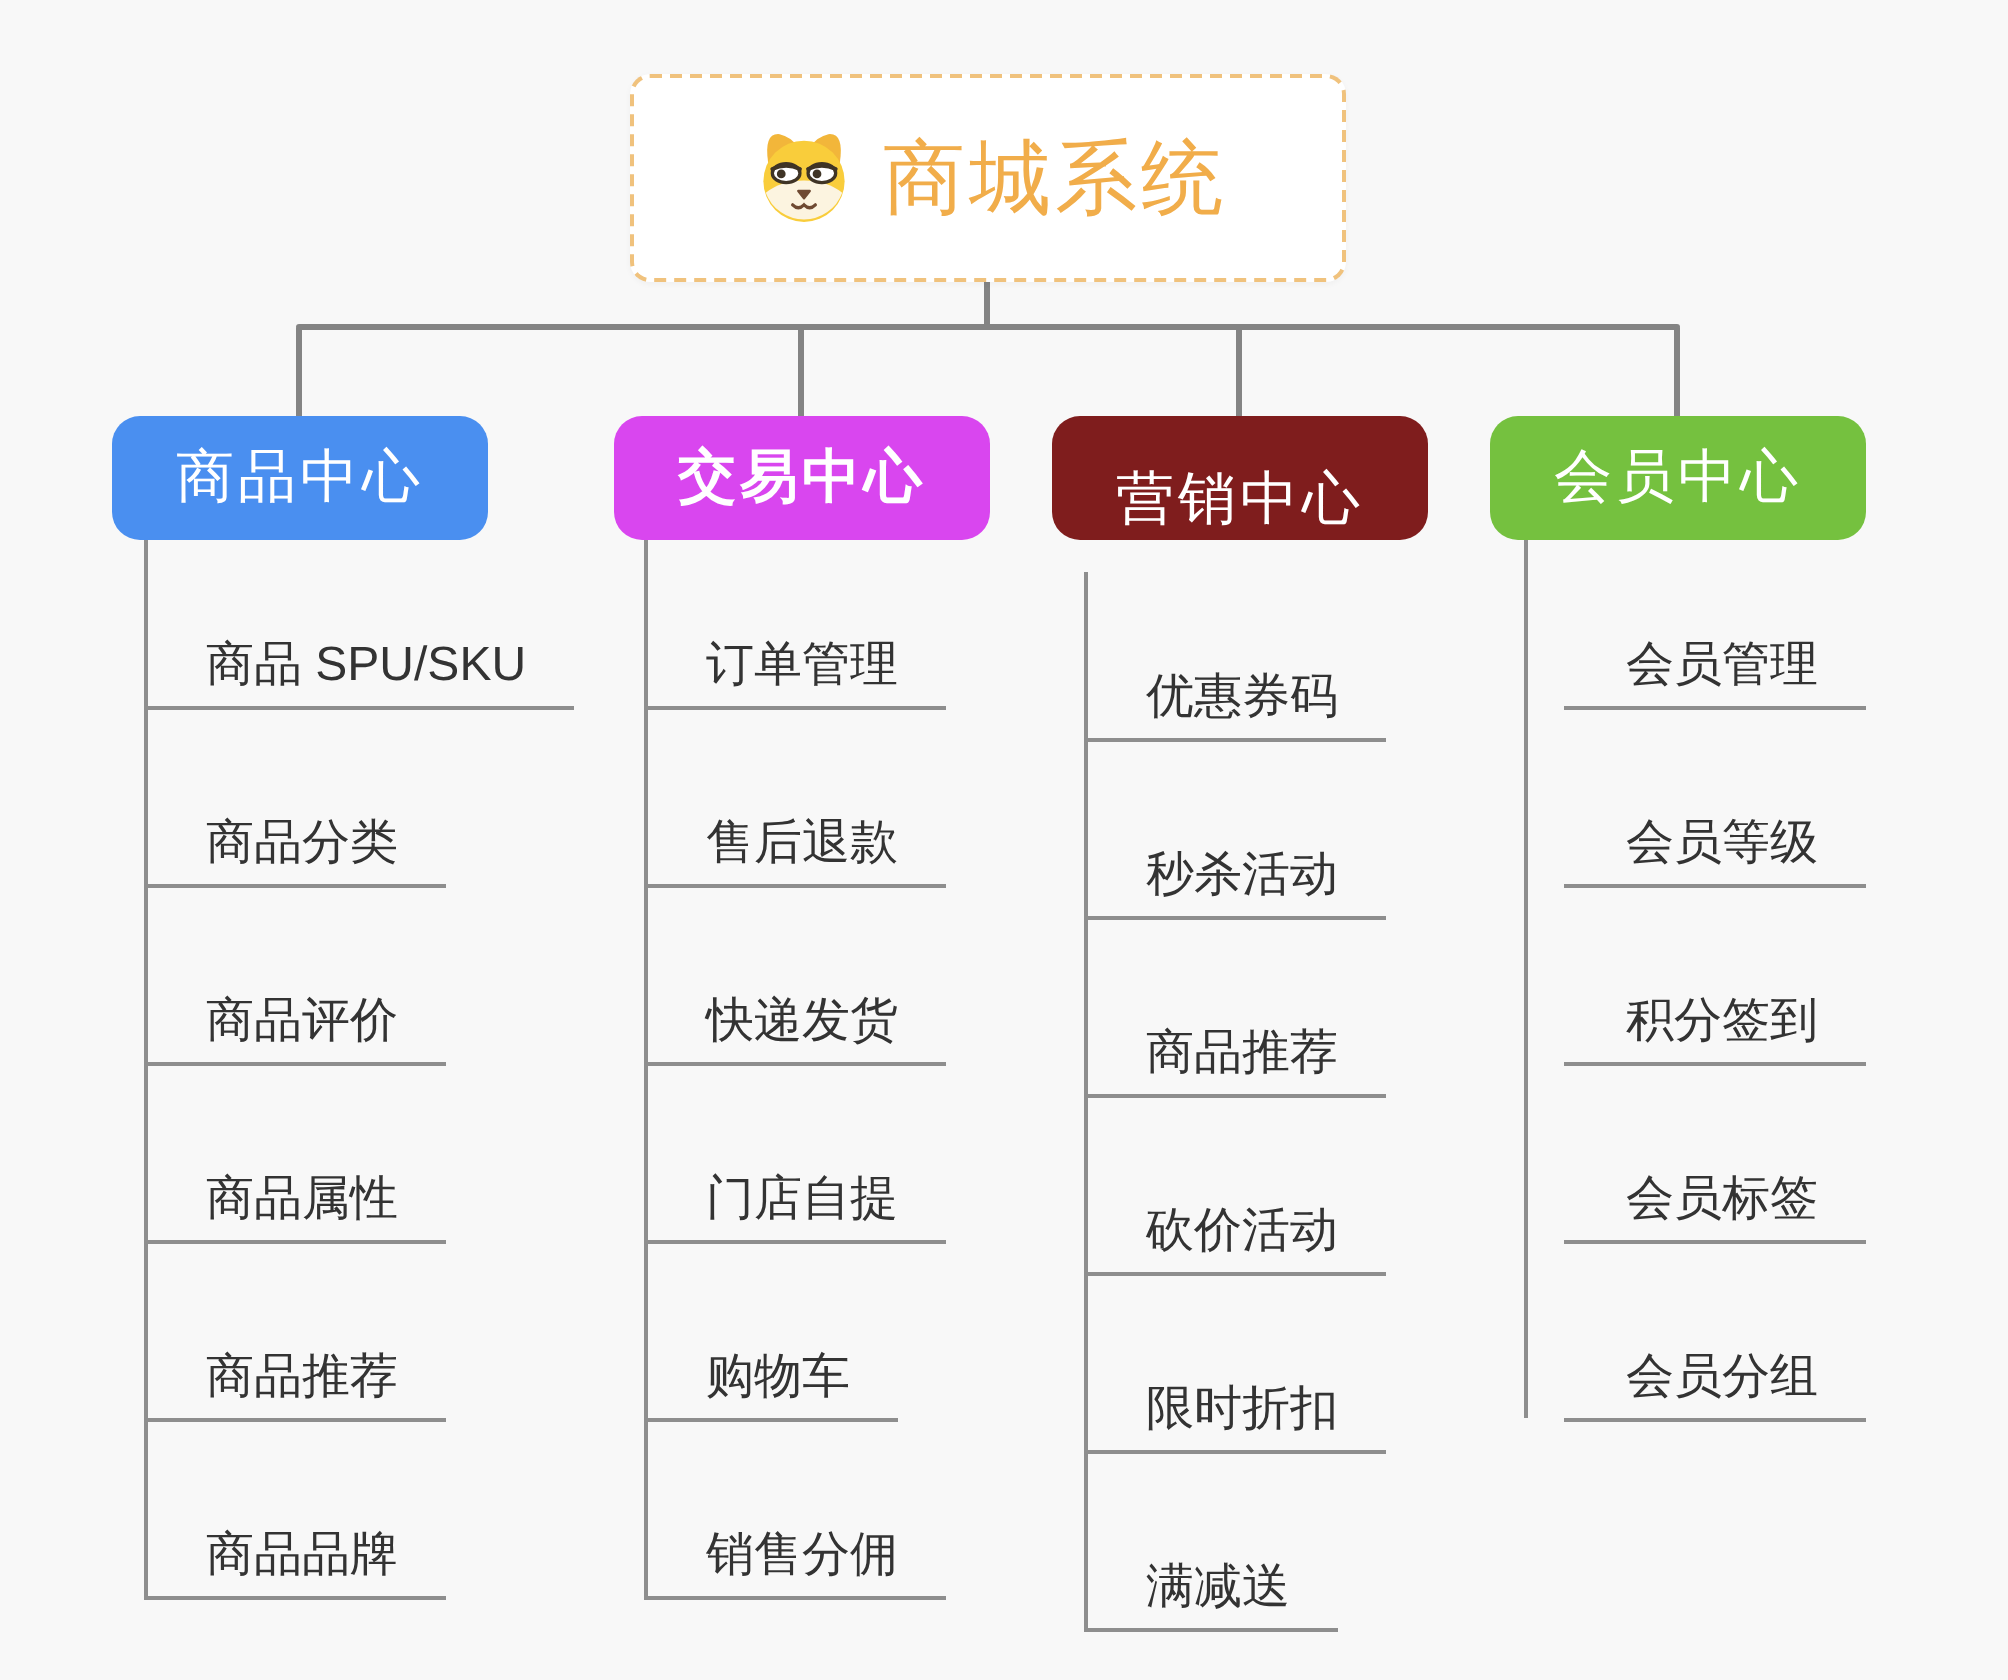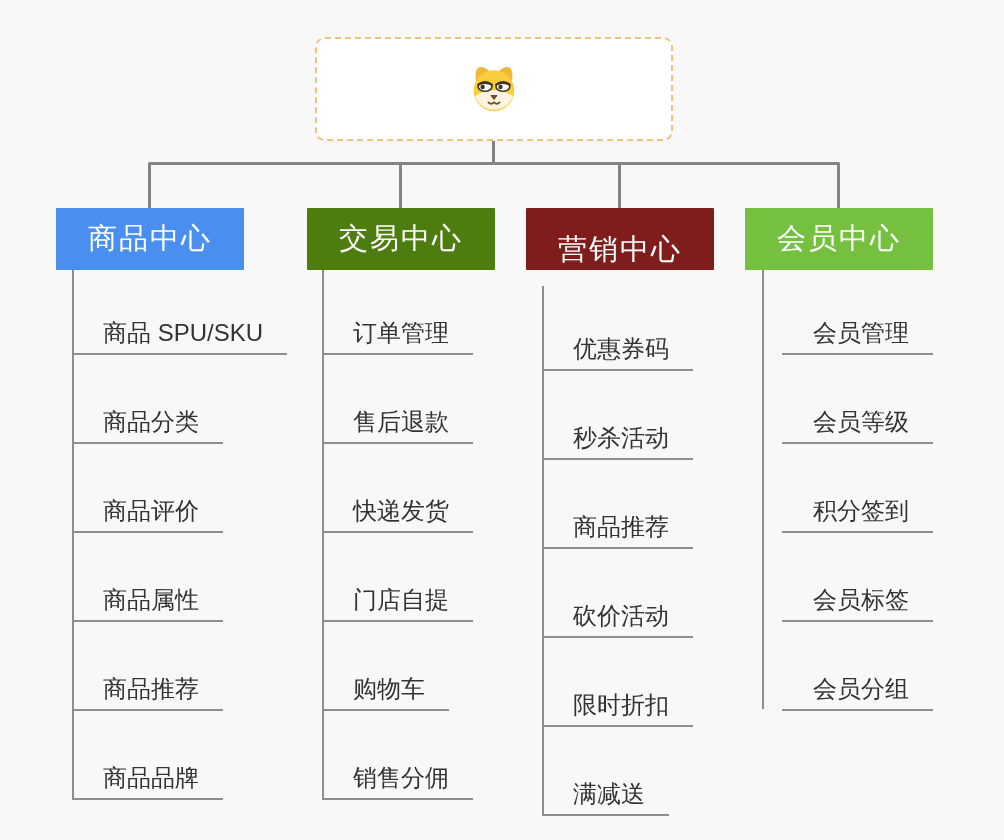--- a/index.html
+++ b/index.html
@@ -27,21 +27,21 @@
     border-radius: 10px;
     display: flex; align-items: center; justify-content: center; gap: 13px;
     box-shadow: 0 1px 3px rgba(0,0,0,0.04);
   }
   .root-label { font-size: 41px; letter-spacing: 2px; color: var(--root_text, #f1ad4a); }
   .dog { width: 54px; height: 52px; flex: 0 0 auto; }
 
   
   .bbox {
     position: absolute; top: 208px; width: 188px; height: 62px;
-    border-radius: 1px;
+    border-radius: 14px;
     display: flex; align-items: center; justify-content: center;
     color: #ffffff; font-size: 29px; letter-spacing: 2px;
   }
   .b0 { left: 56px; } .b1 { left: 307px; } .b2 { left: 526px; } .b3 { left: 745px; }
 
   
   .col { position: absolute; top: 270px; }
   .c0 { left: 72px; } .c1 { left: 322px; } .c2 { left: 542px; margin-top: 16px; } .c3 { left: 762px; padding-left: 20px; }
   .col::before {
     content: ""; position: absolute; left: 0; top: 0; bottom: 2px; width: 2px;
@@ -78,26 +78,27 @@
       <path d="M8.5 41 Q18 33.5 32 33.5 Q46 33.5 55.5 41 A25 25 0 0 1 8.5 41 Z" fill="#fcf4e0"></path>
       <ellipse cx="21" cy="29" rx="8.5" ry="5.8" fill="#ffffff" stroke="#3f3425" stroke-width="2"></ellipse>
       <ellipse cx="43" cy="29" rx="8.5" ry="5.8" fill="#ffffff" stroke="#3f3425" stroke-width="2"></ellipse>
       <circle cx="18" cy="29.5" r="2.7" fill="#3f3425"></circle>
       <circle cx="40" cy="29.5" r="2.7" fill="#3f3425"></circle>
       <path d="M12.5 26.5 Q21 22.5 29.5 26.5" stroke="#3f3425" stroke-width="2.4" fill="none" stroke-linecap="round"></path>
       <path d="M34.5 26.5 Q43 22.5 51.5 26.5" stroke="#3f3425" stroke-width="2.4" fill="none" stroke-linecap="round"></path>
       <path d="M28.5 40 L35.5 40 L32 44.5 Z" fill="#6f4a32" stroke="#6f4a32" stroke-width="1.5" stroke-linejoin="round"></path>
       <path d="M25 48.5 Q28.5 52 32 48.5 Q35.5 52 39 48.5" stroke="#6f4a32" stroke-width="2" fill="none" stroke-linecap="round"></path>
     </svg>
+    <span class="root-label">商城系统</span>
   </div>
 
   <div class="bbox b0" style="background-color: rgb(74, 143, 240);">
     <span>商品中心</span>
   </div>
-  <div class="bbox b1" style="background-color: #4d7c0f;">
+  <div class="bbox b1" style="background-color: #d946ef; font-weight: bold;">
     <span>交易中心</span>
   </div>
   <div class="bbox b2" style="background-color: #7f1d1d; align-items: flex-end;">
     <span>营销中心</span>
   </div>
   <div class="bbox b3" style="background-color: rgb(117, 193, 63); text-align: center;">
     <span>会员中心</span>
   </div>
 
   <div class="col c1">

